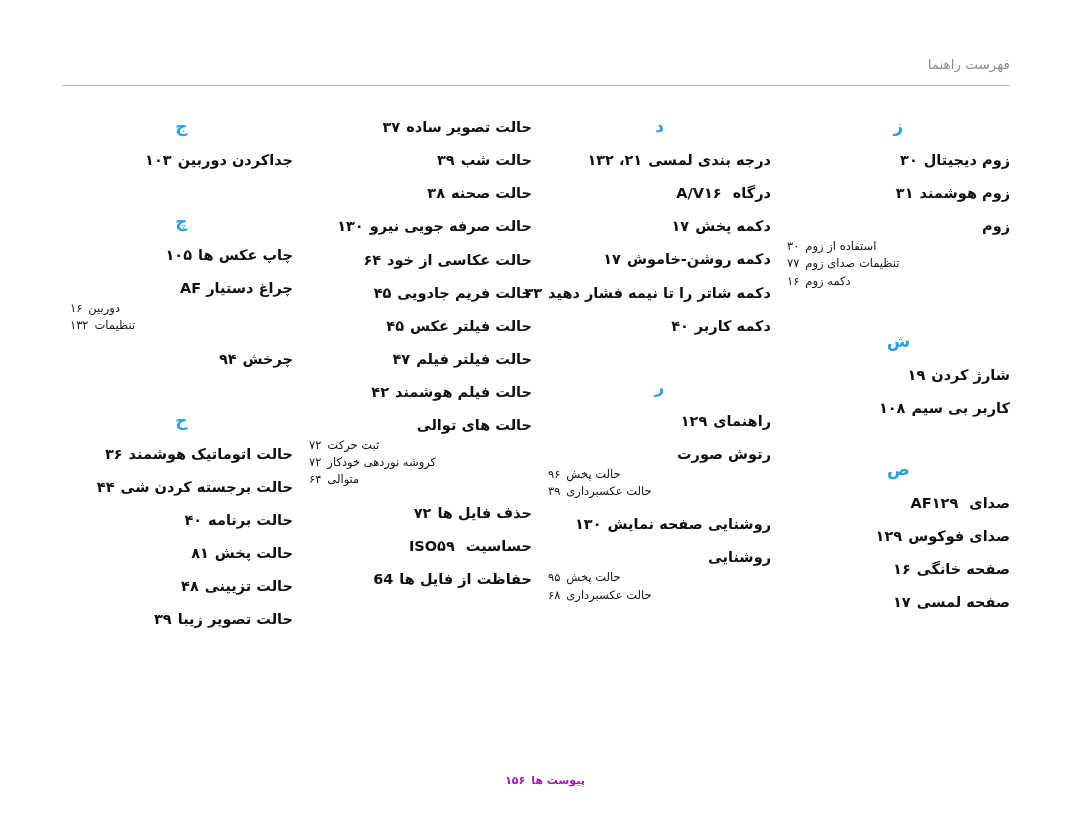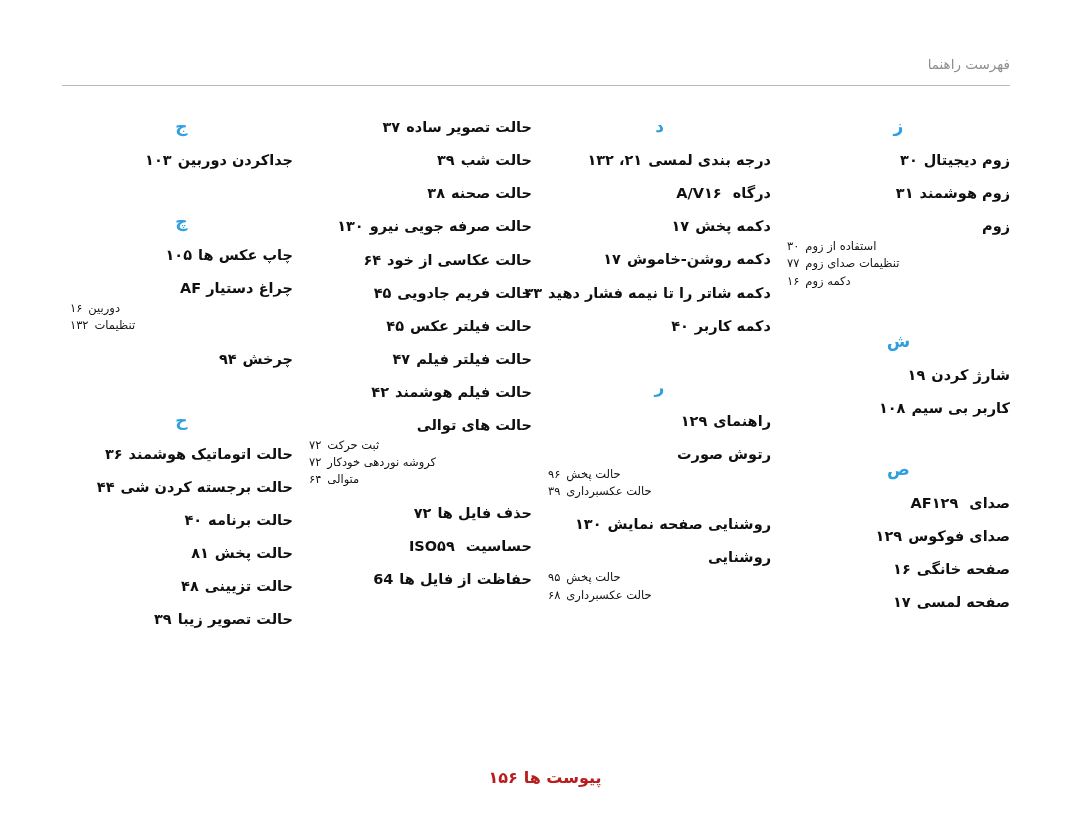--- a/index.html
+++ b/index.html
@@ -112,23 +112,23 @@
     margin-bottom: 3px;
   }
 
   
   .page-footer {
     position: absolute;
     bottom: 28px;
     left: 0;
     right: 0;
     text-align: center;
-    font-size: 16px;
-    font-weight: bold;
-    color: #b91c1c;
+    font-size: 11px;
+    font-weight: bold;
+    color: #a21caf;
     white-space: nowrap;
     margin-left: 10px;
   }
   .page-footer .page-num {
     margin-right: 6px;
   }
 </style>
 </head>
 <body>
 

